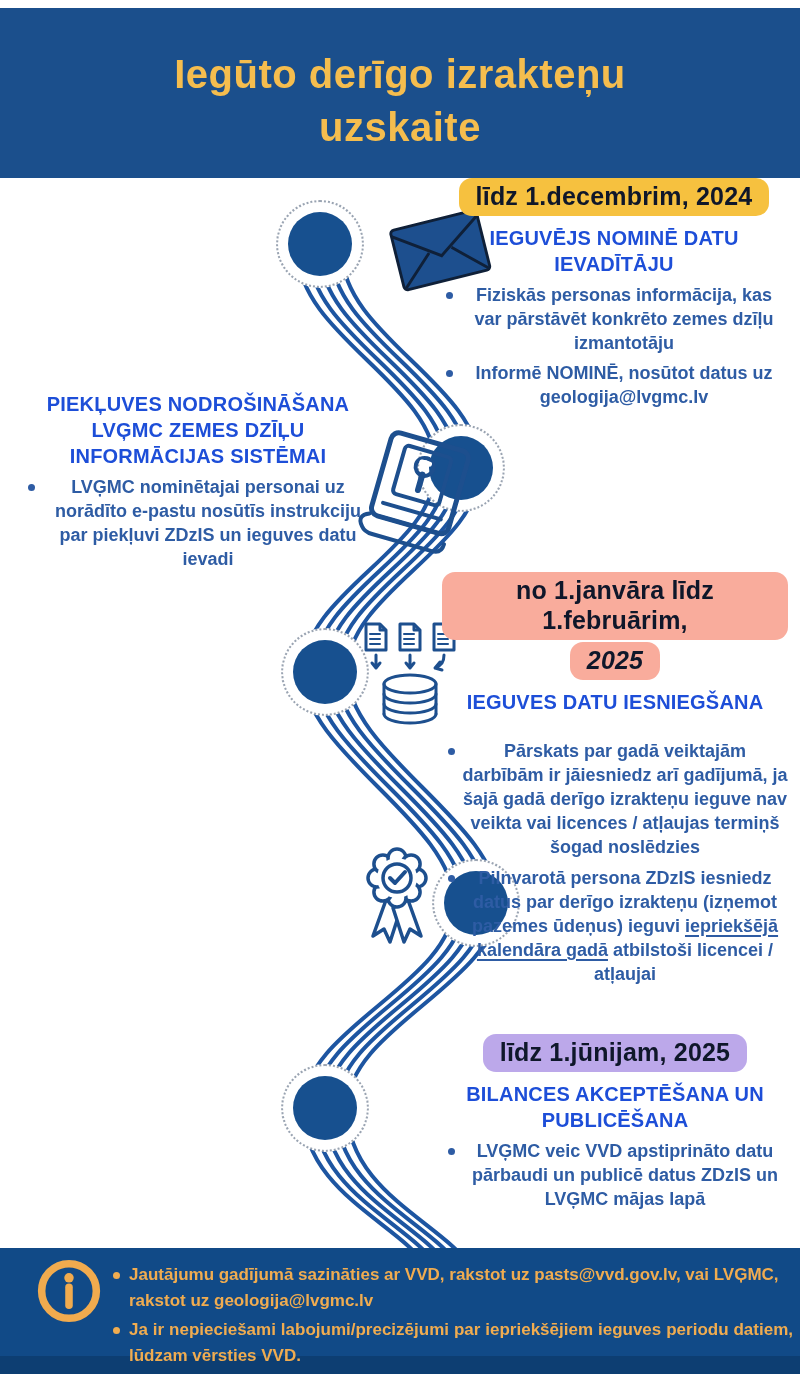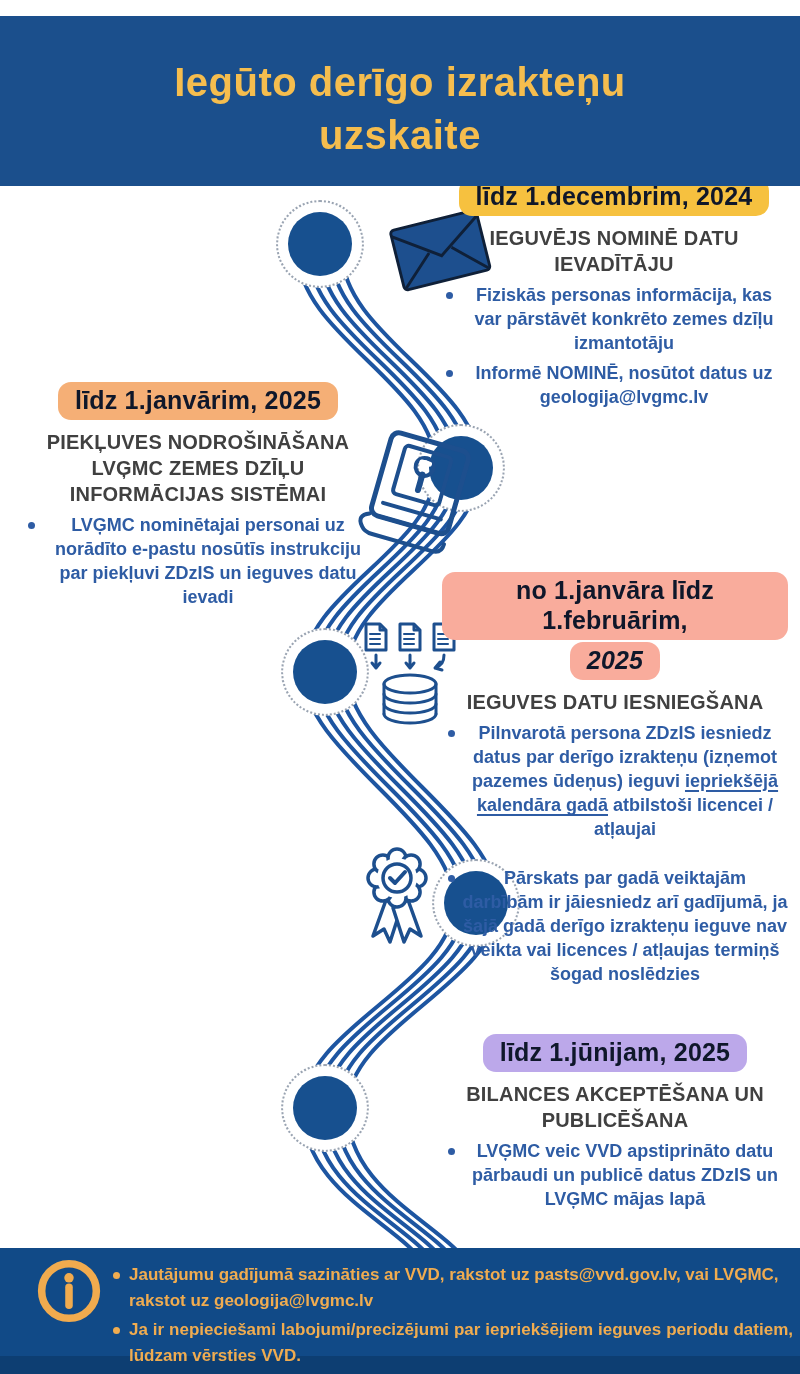--- a/index.html
+++ b/index.html
@@ -3,21 +3,21 @@
 <meta charset="utf-8">
 <style>
   html,body { margin:0; padding:0; background:#e8e8e8; }
   .canvas {
     position:relative; width:800px; height:1374px; margin:0 auto;
     background:#ffffff; overflow:hidden;
     font-family:"Liberation Sans", sans-serif;
   }
   
   .top-banner {
-    position:absolute; left:0; top:16px; width:800px; height:170px;
+    position:absolute; left:0; top:8px; width:800px; height:170px;
     background:#1B4F8C; z-index:4;
   }
   .top-banner .title {
     margin:0; padding-top:40px; text-align:center;
     color:#F5BD4E; font-size:40px; font-weight:800; line-height:1.32;
     letter-spacing:0.5px;
   }
   .bottom-banner {
     position:absolute; left:0; top:1248px; width:800px; height:126px;
     background:#114A87; z-index:4;
@@ -40,21 +40,21 @@
   .icon-wrap { position:absolute; z-index:2; }
   
   .section { position:absolute; z-index:3; text-align:center; }
   .badge {
     display:inline-block; padding:3px 17px 5px; border-radius:13px;
     font-size:25px; font-weight:800; color:#0f172a; letter-spacing:0.2px;
     line-height:1.2;
   }
   .badge-line2 { margin-top:2px;font-style:italic; }
   .step-heading {
-    margin-top:9px; font-size:20px; font-weight:800; color:#404040;
+    margin-top:9px; font-size:20px; font-weight:800; color:#1d4ed8;
     line-height:1.3; letter-spacing:0.2px;
   }
   .bullets { margin-top:4px; }
   .bullet {
     position:relative; padding-left:20px; margin-top:6px;
     font-size:18px; font-weight:700; color:#2E5CA4; line-height:1.34;
     text-align:center;
   }
   .bullet::before {
     content:""; position:absolute; left:6px; top:9px; width:7px; height:7px;
@@ -183,34 +183,33 @@
   <div class="section" style="left:440px; top:178px; width:348px;">
     <span class="badge" style="background: rgb(246, 193, 63);">līdz 1.decembrim, 2024</span>
     <div class="step-heading">IEGUVĒJS NOMINĒ DATU IEVADĪTĀJU</div>
     <div class="bullets">
       <div class="bullet">Fiziskās personas informācija, kas var pārstāvēt konkrēto zemes dzīļu izmantotāju</div>
       <div class="bullet">Informē NOMINĒ, nosūtot datus uz geologija@lvgmc.lv</div>
     </div>
   </div>
 
   <div class="section" style="left:22px; top:382px; width:352px;">
-    <span class="badge" style="background: rgb(245, 175, 118);">līdz 1.janvārim, 2025</span>
     <div class="step-heading" style="padding:0 22px;">PIEKĻUVES NODROŠINĀŠANA LVĢMC ZEMES DZĪĻU INFORMĀCIJAS SISTĒMAI</div>
     <div class="bullets">
       <div class="bullet">LVĢMC nominētajai personai uz norādīto e-pastu nosūtīs instrukciju par piekļuvi ZDzIS un ieguves datu ievadi</div>
     </div>
   </div>
 
   <div class="section" style="left:442px; top:572px; width:346px;">
     <span class="badge" style="background: rgb(249, 172, 156);">no 1.janvāra līdz 1.februārim,</span><br>
     <span class="badge badge-line2" style="background: rgb(249, 172, 156);">2025</span>
     <div class="step-heading">IEGUVES DATU IESNIEGŠANA</div>
     <div class="bullets">
+      <div class="bullet gap-top">Pārskats par gadā veiktajām darbībām ir jāiesniedz arī gadījumā, ja šajā gadā derīgo izrakteņu ieguve nav veikta vai licences / atļaujas termiņš šogad noslēdzies</div>
       <div class="bullet"><span>Pilnvarotā persona ZDzIS iesniedz datus par derīgo izrakteņu (izņemot pazemes ūdeņus) ieguvi </span><span class="ul">iepriekšējā kalendāra gadā</span><span> atbilstoši licencei / atļaujai</span></div>
-      <div class="bullet gap-top">Pārskats par gadā veiktajām darbībām ir jāiesniedz arī gadījumā, ja šajā gadā derīgo izrakteņu ieguve nav veikta vai licences / atļaujas termiņš šogad noslēdzies</div>
     </div>
   </div>
 
 
   <div class="section" style="left:442px; top:1034px; width:346px;">
     <span class="badge" style="background: rgb(188, 168, 234);">līdz 1.jūnijam, 2025</span>
     <div class="step-heading">BILANCES AKCEPTĒŠANA UN PUBLICĒŠANA</div>
     <div class="bullets">
       <div class="bullet">LVĢMC veic VVD apstiprināto datu pārbaudi un publicē datus ZDzIS un LVĢMC mājas lapā</div>
     </div>

